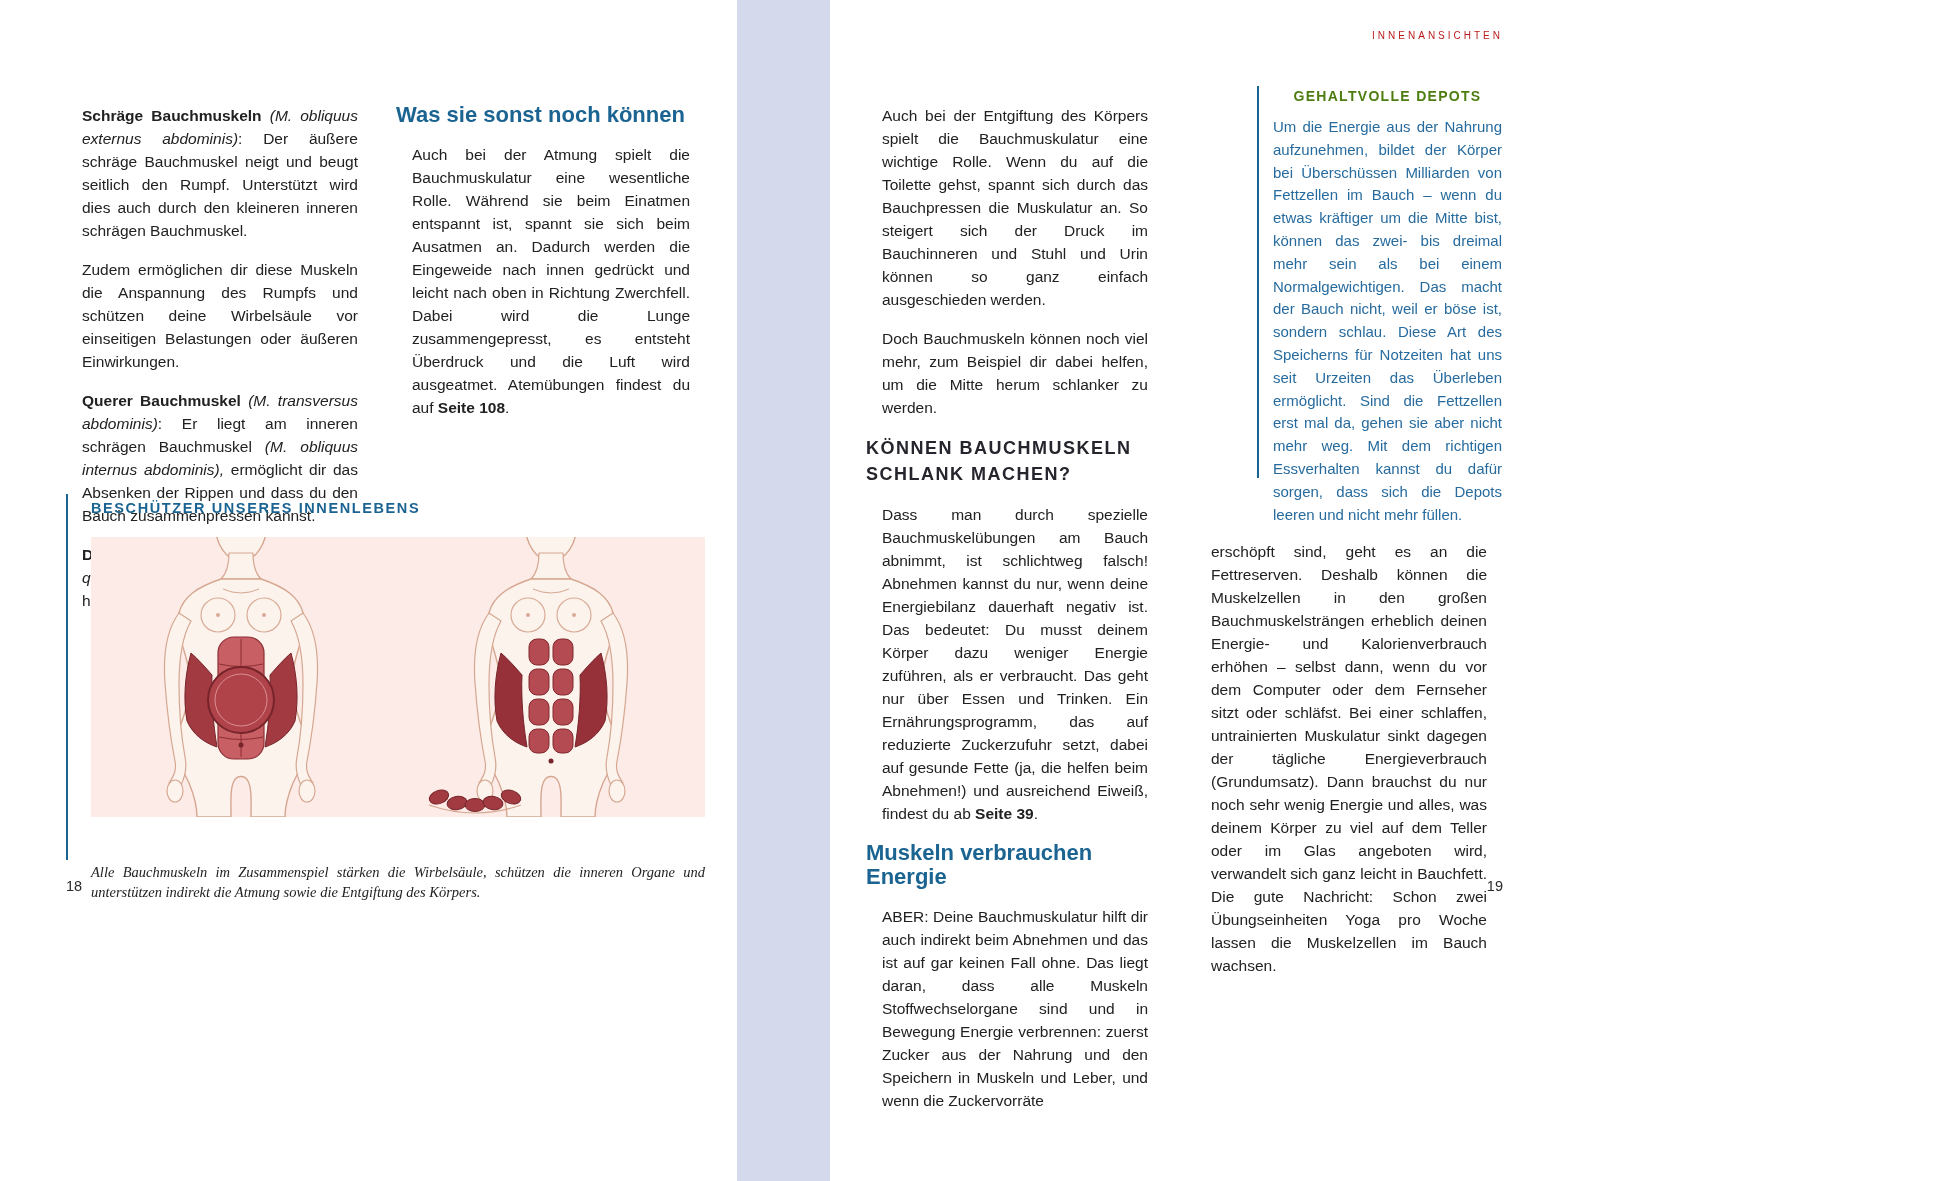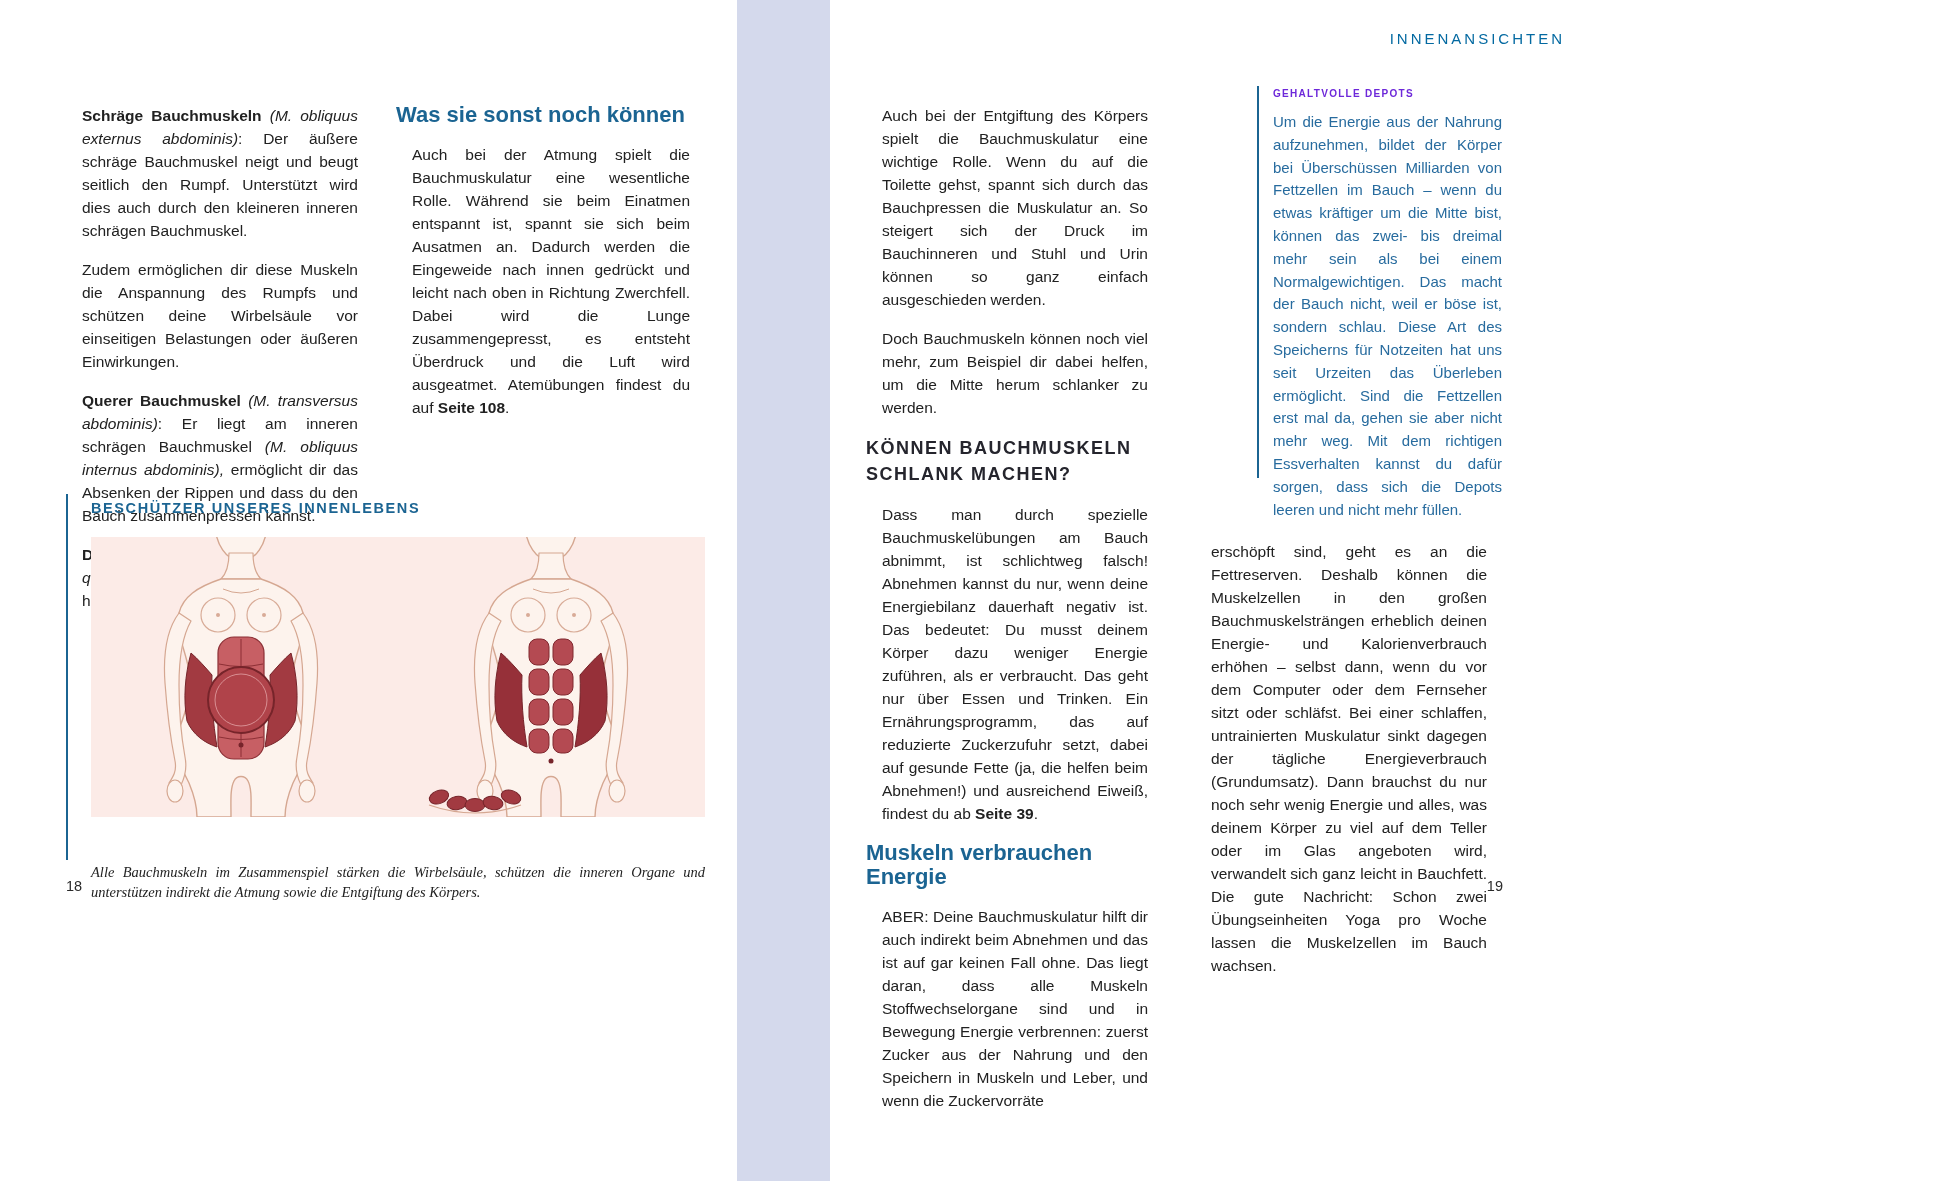--- a/index.html
+++ b/index.html
@@ -47,36 +47,37 @@
     position: absolute; left: 91px; top: 826px; width: 614px;
     font-family: "Liberation Serif", serif; font-style: italic;
     font-size: 14.5px; line-height: 20px; text-align: justify; color: #222222; margin-top: 36px;
   }
   .pagenum { font-size: 14.5px; color: #2a2a2a; }
   .pagenum-left { position: absolute; left: 66px; top: 878px; }
   .pagenum-right { position: absolute; left: 1195px; top: 878px; width: 308px; text-align: right; }
 
   
   .r-header {
-    position: absolute; left: 1165px; top: 30px; width: 400px; text-align: right;
-    font-size: 15px; letter-spacing: 3px; color: #0369a1;
+    position: absolute; left: 1103px; top: 30px; width: 400px; text-align: right;
+    font-size: 10px; letter-spacing: 3px; color: #b91c1c;
   }
   .r-col1 { position: absolute; left: 866px; top: 88px; width: 298px; }
   .h2-dark {
     font-size: 18px; line-height: 26px; letter-spacing: 1.5px;
     color: #25252d; font-weight: bold; margin: 14px 0 16px; text-align: left;
   }
   .sidebar-line {
     position: absolute; left: 1257px; top: 86px; width: 2px; height: 392px;
     background: #1b6492;
   }
   .sidebar { position: absolute; left: 1273px; top: 88px; width: 229px; }
   .sidebar-head {
-    font-size: 10px; font-weight: bold; letter-spacing: 1.3px; color: #6d28d9;
+    font-size: 14px; font-weight: bold; letter-spacing: 1.3px; color: #4d7c0f;
     margin-bottom: 12px;
+    text-align: center;
   }
   .sidebar-body {
     font-family: Liberation Sans, sans-serif;
     font-size: 15px; line-height: 22.8px; color: #276b9e; text-align: justify;
   }
   .r-col2 { position: absolute; left: 1195px; top: 524px; width: 308px; }
 </style>
 </head>
 <body>
 

